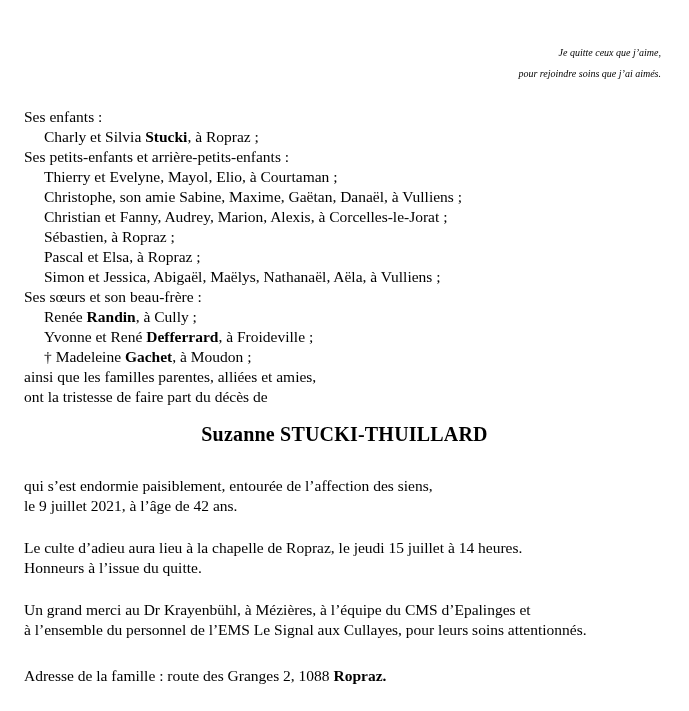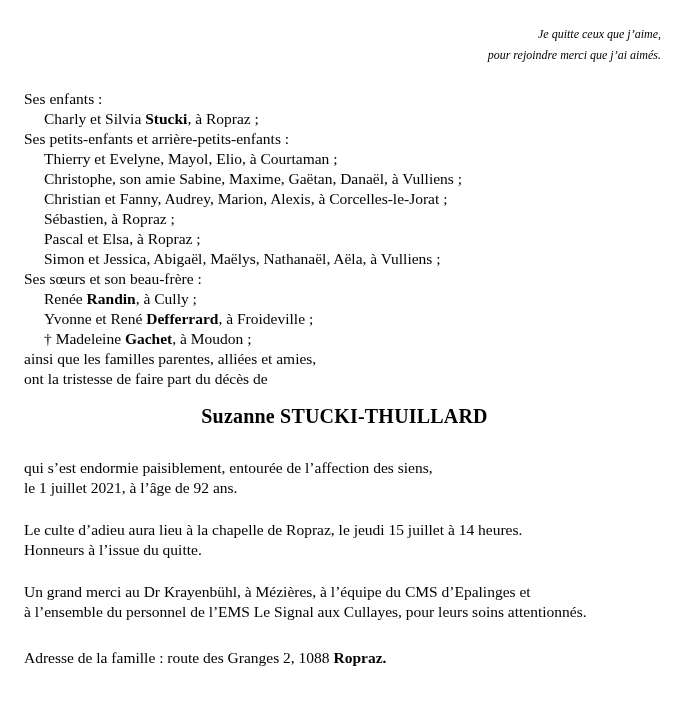--- a/index.html
+++ b/index.html
@@ -12,25 +12,25 @@
     font-size: 15.5px;
     overflow: hidden;
   }
   .page {
     width: 689px;
     height: 711px;
     position: relative;
     background: #ffffff;
   }
   .epigraph {
-    margin-top: 24px;
+    margin-top: 42px;
     margin-right: 28px;
     text-align: right;
     font-style: italic;
-    font-size: 12px;
+    font-size: 10px;
     line-height: 21px;
   }
   .family {
     margin-top: 23px;
     margin-left: 24px;
     line-height: 20px;
   }
   .line { white-space: pre-wrap; }
   .indent { padding-left: 20px; }
   .b { font-weight: bold; }
@@ -50,21 +50,21 @@
   .para.first { margin-top: 29px; }
   .address { margin-top: 26px; }
 </style>
 </head>
 <body>
 
 <div class="page">
 
   <div class="epigraph">
       <div class="line"><span>Je quitte ceux que j’aime,</span></div>
-      <div class="line"><span>pour rejoindre merci que j’ai aimés.</span></div>
+      <div class="line"><span>pour rejoindre soins que j’ai aimés.</span></div>
     </div>
 
   <div class="family">
       <div class="line"><span>Ses enfants :</span></div>
       <div class="line indent"><span>Charly et Silvia </span><span class="b">Stucki</span><span>, à Ropraz ;</span></div>
       <div class="line"><span>Ses petits-enfants et arrière-petits-enfants :</span></div>
       <div class="line indent"><span>Thierry et Evelyne, Mayol, Elio, à Courtaman ;</span></div>
       <div class="line indent"><span>Christophe, son amie Sabine, Maxime, Gaëtan, Danaël, à Vulliens ;</span></div>
       <div class="line indent"><span>Christian et Fanny, Audrey, Marion, Alexis, à Corcelles-le-Jorat ;</span></div>
       <div class="line indent"><span>Sébastien, à Ropraz ;</span></div>
@@ -76,21 +76,21 @@
       <div class="line indent"><span>† Madeleine </span><span class="b">Gachet</span><span>, à Moudon ;</span></div>
       <div class="line"><span>ainsi que les familles parentes, alliées et amies,</span></div>
       <div class="line"><span>ont la tristesse de faire part du décès de</span></div>
     </div>
 
   <div class="deceased-name">Suzanne STUCKI-THUILLARD</div>
 
   <div class="bodytext">
       <div class="para first">
         <div class="line"><span>qui s’est endormie paisiblement, entourée de l’affection des siens,</span></div>
-        <div class="line"><span>le 1 juillet 2021, à l’âge de 92 ans.</span></div>
+        <div class="line"><span>le 9 juillet 2021, à l’âge de 42 ans.</span></div>
       </div>
       <div class="para">
         <div class="line"><span>Le culte d’adieu aura lieu à la chapelle de Ropraz, le jeudi 15 juillet à 14 heures.</span></div>
         <div class="line"><span>Honneurs à l’issue du quitte.</span></div>
       </div>
       <div class="para">
         <div class="line"><span>Un grand merci au Dr Krayenbühl, à Mézières, à l’équipe du CMS d’Epalinges et</span></div>
         <div class="line"><span>à l’ensemble du personnel de l’EMS Le Signal aux Cullayes, pour leurs soins attentionnés.</span></div>
       </div>
       <div class="para address">

